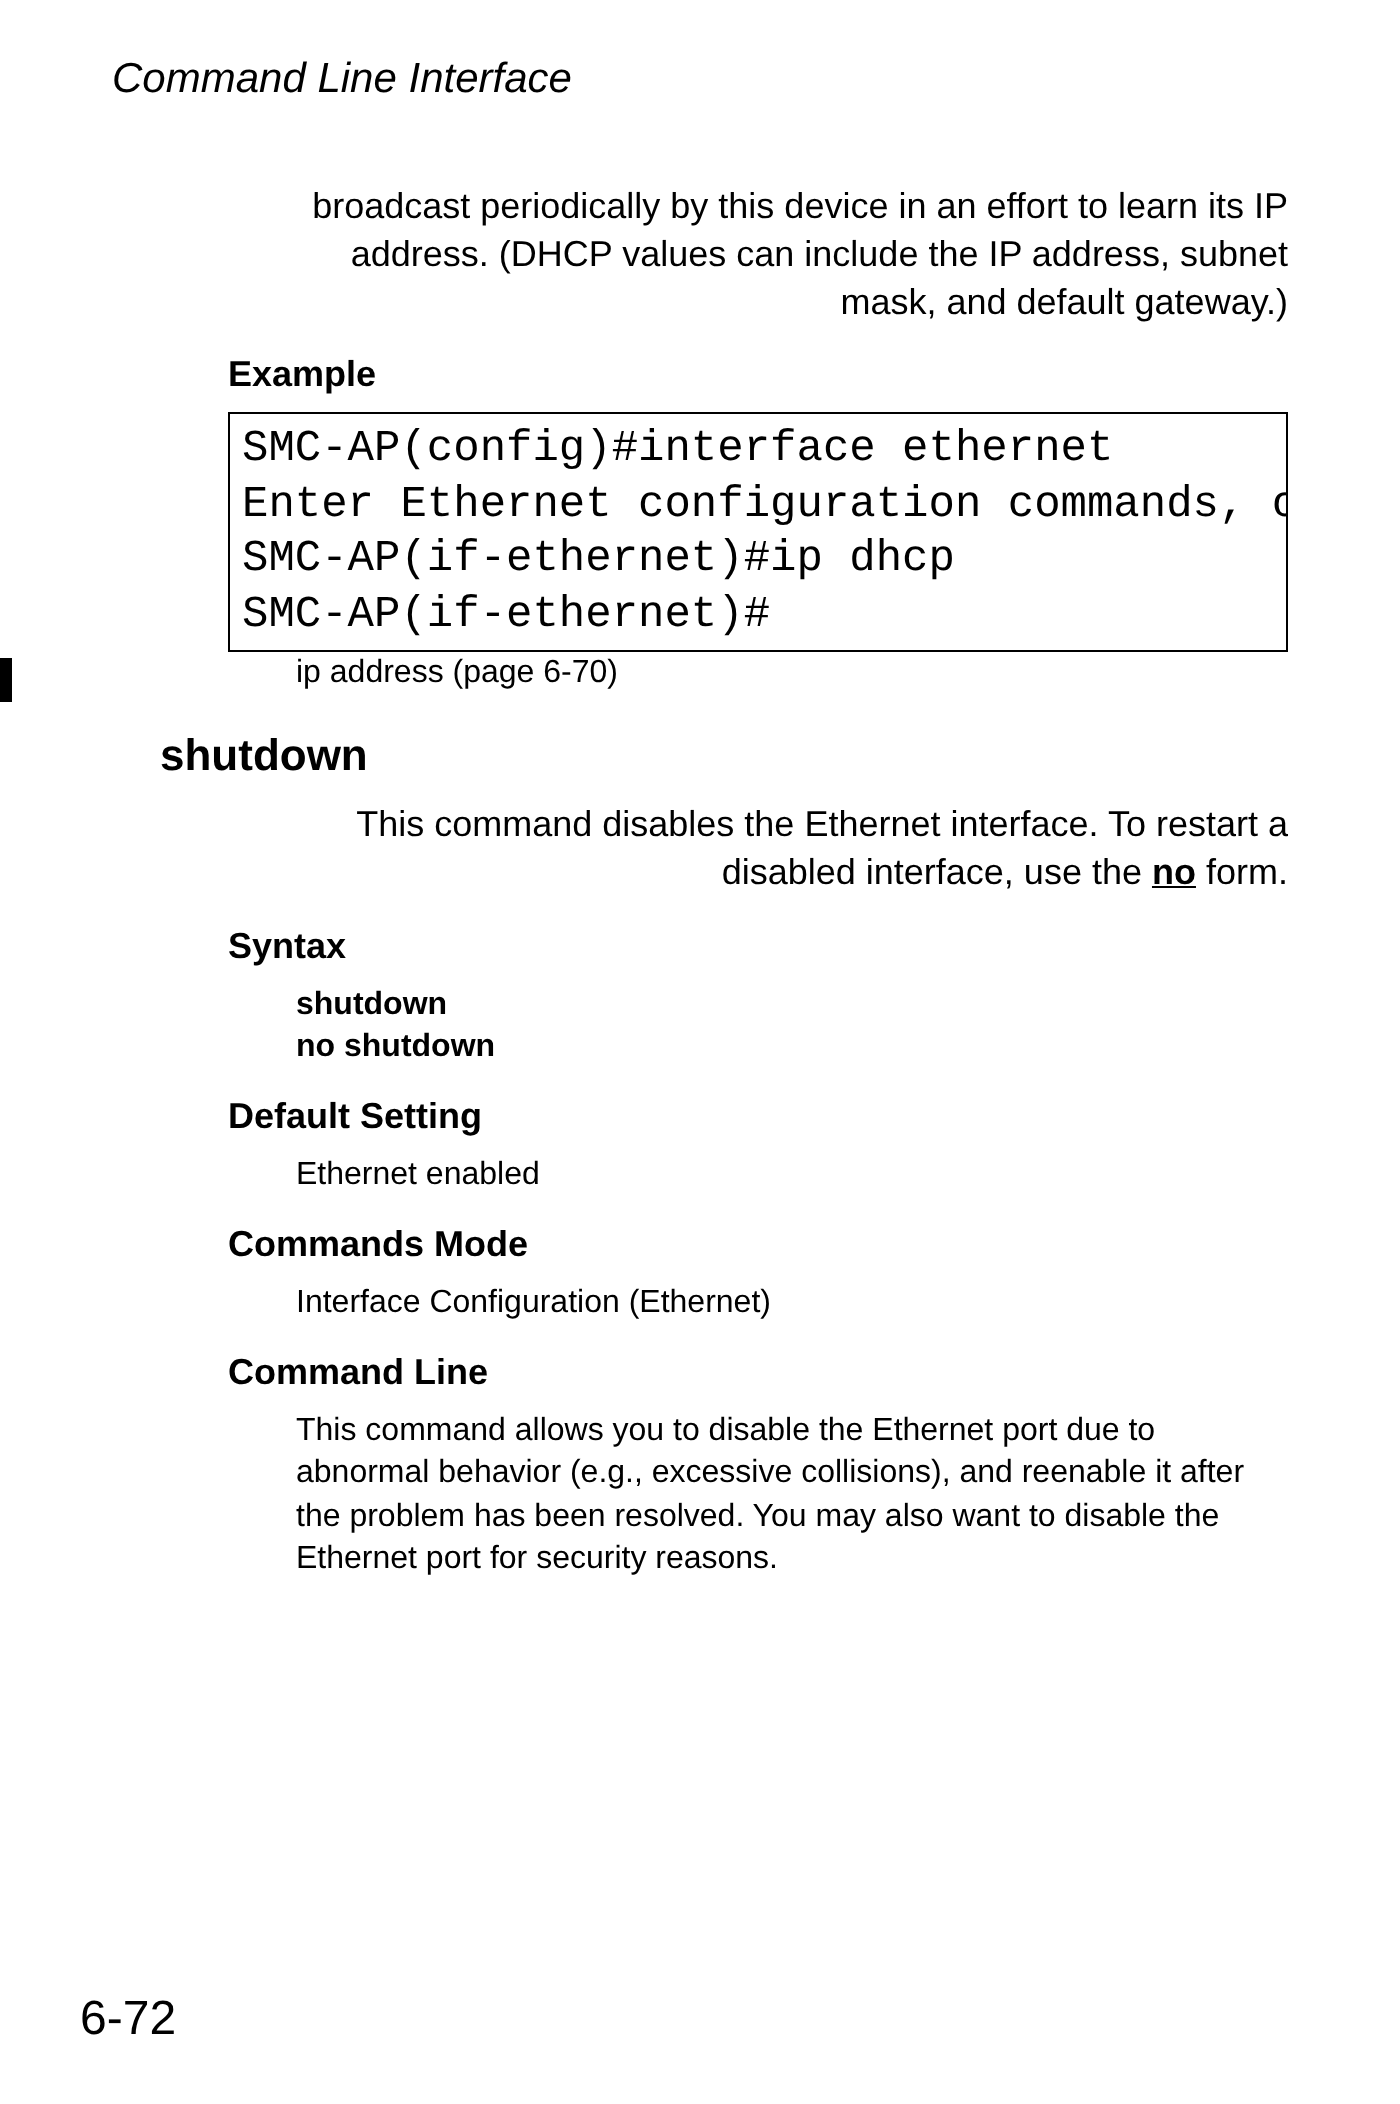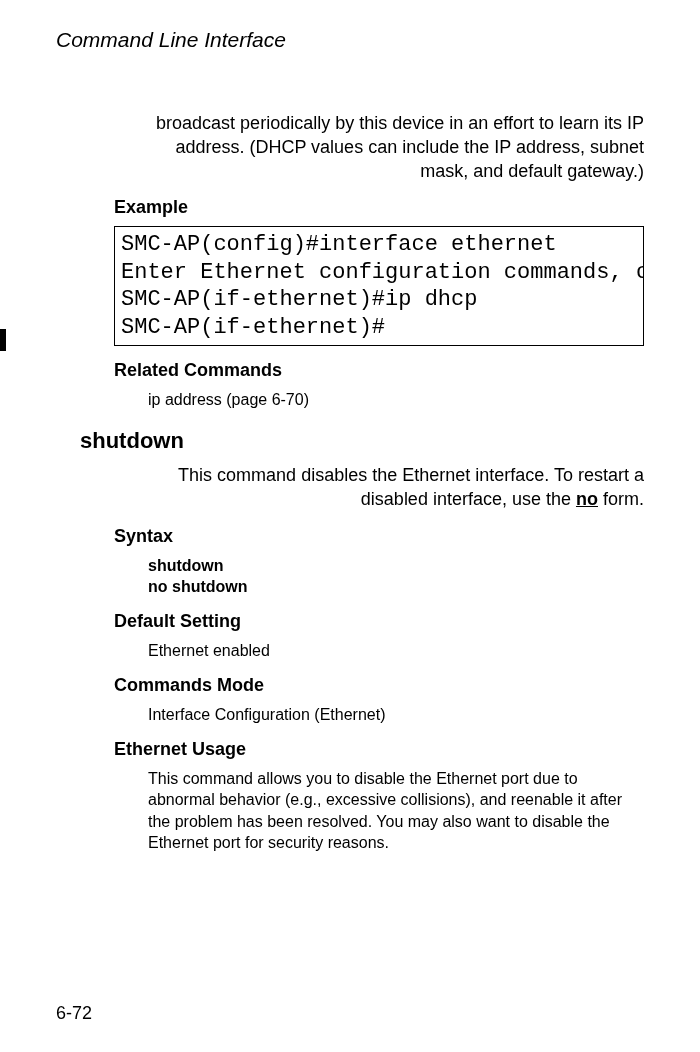--- a/index.html
+++ b/index.html
@@ -12,21 +12,21 @@
     color: #000;
     position: relative;
   }
   .page {
     padding: 28px 56px 0 56px;
   }
   .header-title {
     font-style: italic;
     font-size: 21px;
     font-family: Arial, Helvetica, sans-serif;
-    margin-bottom: 60px;
+    margin-bottom: 40px;
   }
   .body-text {
     font-size: 18px;
     line-height: 1.32;
     margin-left: 92px;
     margin-right: 0;
     margin-bottom: 14px;
     text-align: right;
   }
   .section-label {
@@ -71,41 +71,40 @@
   .syntax-bold {
     font-weight: bold;
   }
   .no-bold {
     font-weight: bold;
     text-decoration: underline;
   }
   .footer {
     position: absolute;
     bottom: 28px;
-    left: 56px;
-    font-size: 18px;
+    left: 40px;
+    font-size: 24px;
   }
 </style>
 </head>
 <body>
 
 <div class="page">
 
   <div class="header-title">Command Line Interface</div>
 
   <div class="body-text">broadcast periodically by this device in an effort to learn its IP address. (DHCP values can include the IP address, subnet mask, and default gateway.)</div>
 
   <div class="section-label">Example</div>
 
   <div class="code-box">SMC-AP(config)#interface ethernet
 Enter Ethernet configuration commands, one per line.
 SMC-AP(if-ethernet)#ip dhcp
 SMC-AP(if-ethernet)#</div>
 
-  <div class="section-label">Related Commands</div>
 
   <div class="change-bar" style="top:329px;"></div>
 
   <div class="indent-text">ip address (page 6-70)</div>
 
   <div class="command-name">shutdown</div>
 
   <div class="body-text" style="margin-left:58px;">
     <span>This command disables the Ethernet interface. To restart a disabled interface, use the </span><span class="no-bold">no</span><span> form.</span>
   </div>
@@ -118,19 +117,19 @@
   </div>
 
   <div class="section-label">Default Setting</div>
 
   <div class="indent-text">Ethernet enabled</div>
 
   <div class="section-label">Commands Mode</div>
 
   <div class="indent-text">Interface Configuration (Ethernet)</div>
 
-  <div class="section-label">Ethernet Usage</div>
+  <div class="section-label">Command Line</div>
 
   <div class="indent-text">This command allows you to disable the Ethernet port due to abnormal behavior (e.g., excessive collisions), and reenable it after the problem has been resolved. You may also want to disable the Ethernet port for security reasons.</div>
 
 </div>
 
 <div class="footer">6-72</div>
 
 </body></html>

